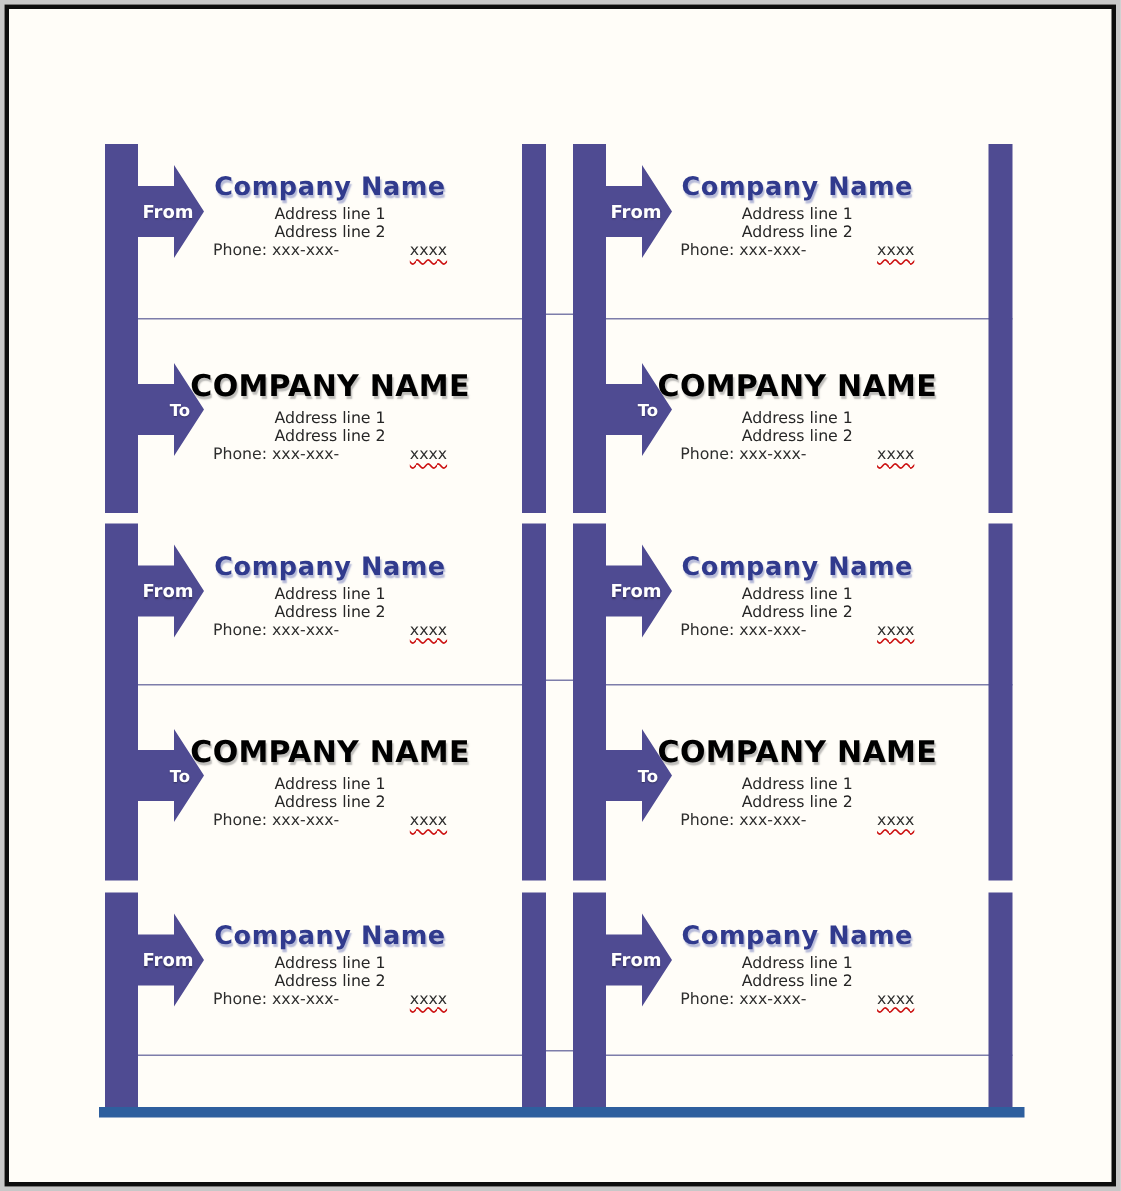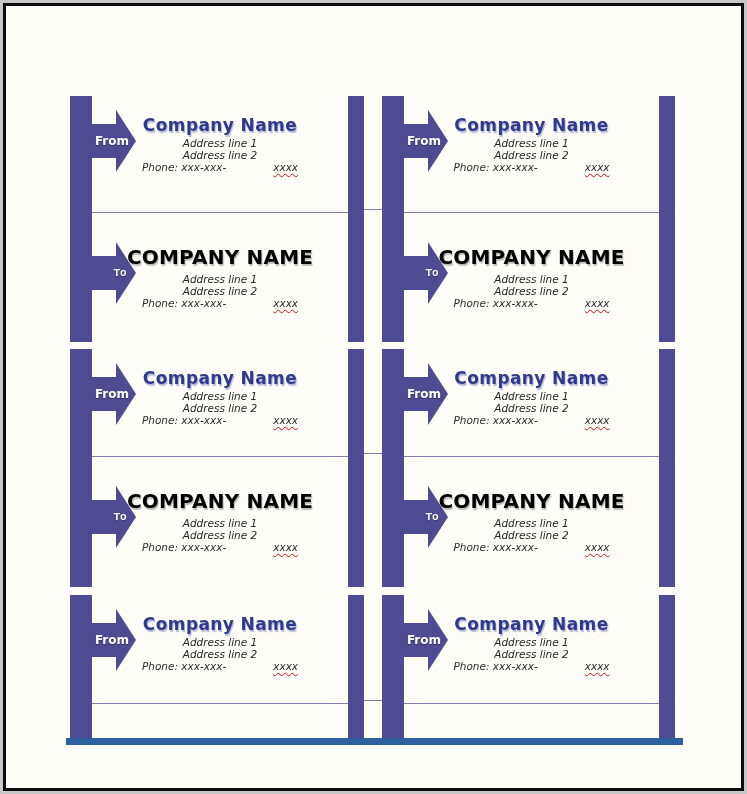--- a/index.html
+++ b/index.html
@@ -43,35 +43,35 @@
     text-shadow:1px 2px 1px rgba(110,110,110,0.45);
   }
   .addr1-from { top:41px; }
   .addr2-from { top:53px; }
   .phone-from { top:65px; }
   .addr1-to { top:60px; }
   .addr2-to { top:72px; }
   .phone-to { top:84px; }
   .addr, .phone {
     position:absolute; left:0; right:0;
-    font-size:10.5px; line-height:12px; color:#262626;font-style:italic;
+    font-size:10.5px; line-height:12px; color:#262626;
   }
   .phone { color:#2e2e2e; }
   .misspell {
     text-decoration:underline wavy #cc1111;
     text-decoration-thickness:1px;
     text-underline-offset:2px;
     text-decoration-skip-ink:none;
     margin-left:47px;
   }
   .arrow {
     position:absolute; left:20px; width:47px; height:64px; z-index:3;
   }
   .from-half .arrow { top:13px; }
-  .to-half .arrow { top:28px;font-family:Liberation Mono, monospace; }
+  .to-half .arrow { top:28px; }
   .arrow svg { display:block; width:47px; height:64px; }
   .arrow-text {
     position:absolute; left:2px; top:0; width:40px; height:64px;
     display:flex; align-items:center; justify-content:center;
     color:#ffffff; font-weight:bold; font-size:12px;
     text-shadow:0 1px 1px rgba(0,0,0,0.35);
   }
   .to-half .arrow-text { left:10px; font-size:11px; }
   .bottom-rule {
     position:absolute; left:60px; top:732px; width:617px; height:7px;

